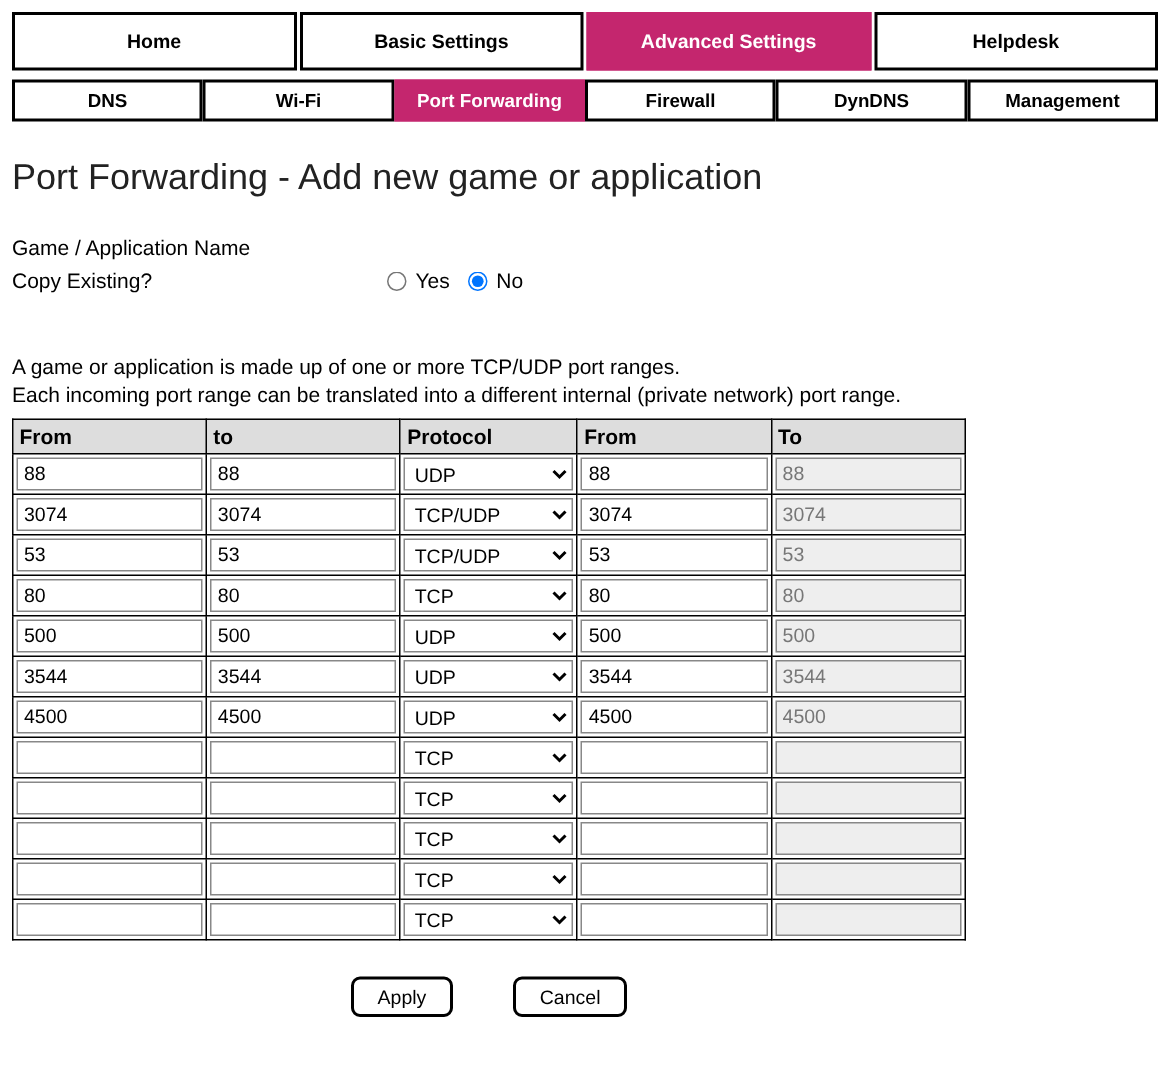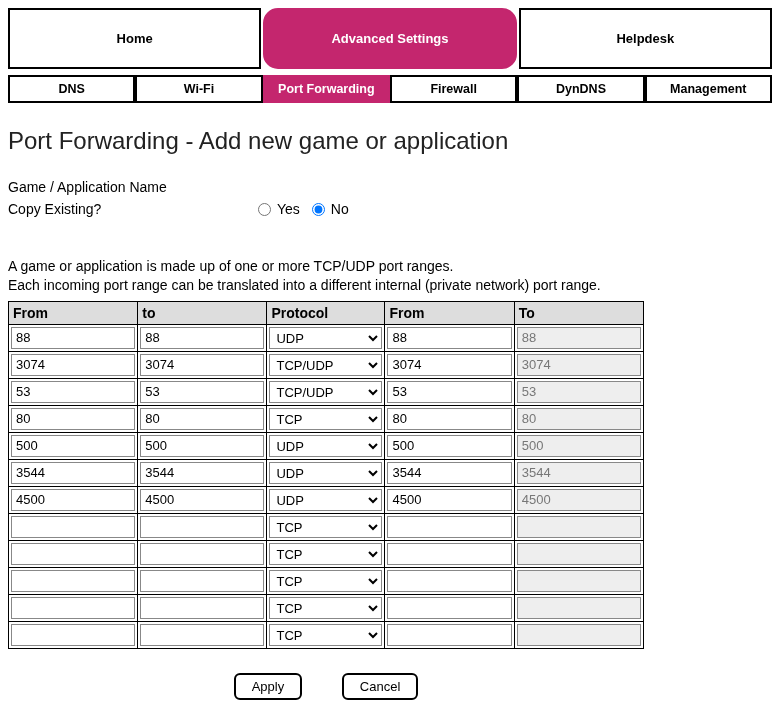--- a/index.html
+++ b/index.html
@@ -15,32 +15,31 @@
       background: #fff;
     }
     .top-nav {
       display: flex;
       gap: 2px;
       margin-bottom: 6px;
     }
     .top-nav-item {
       flex: 1;
       border: 2px solid #000;
-      padding: 21px 8px;
+      padding: 10px 8px;
       text-align: center;
       font-weight: bold;
       background: #fff;
       cursor: pointer;
       font-size: 13px;
     }
     .top-nav-item.active {
       background: #C4266E;
       color: #fff;
       border-color: #C4266E;
-      border-radius: 15px;
     }
     .sub-nav {
       display: flex;
       gap: 0;
       margin-bottom: 24px;
     }
     .sub-nav-item {
       flex: 1;
       border: 2px solid #000;
       padding: 5px 6px;
@@ -154,20 +153,21 @@
       cursor: pointer;
       margin: 0 18px;
       font-family: Arial, sans-serif;
     }
   </style>
 </head>
 <body>
 
 <div class="top-nav">
     <div class="top-nav-item">Home</div>
+    <div class="top-nav-item">Basic Settings</div>
     <div class="top-nav-item active">Advanced Settings</div>
     <div class="top-nav-item">Helpdesk</div>
   </div>
 <div class="sub-nav">
     <div class="sub-nav-item">DNS</div>
     <div class="sub-nav-item">Wi-Fi</div>
     <div class="sub-nav-item active">Port Forwarding</div>
     <div class="sub-nav-item">Firewall</div>
     <div class="sub-nav-item">DynDNS</div>
     <div class="sub-nav-item">Management</div>

